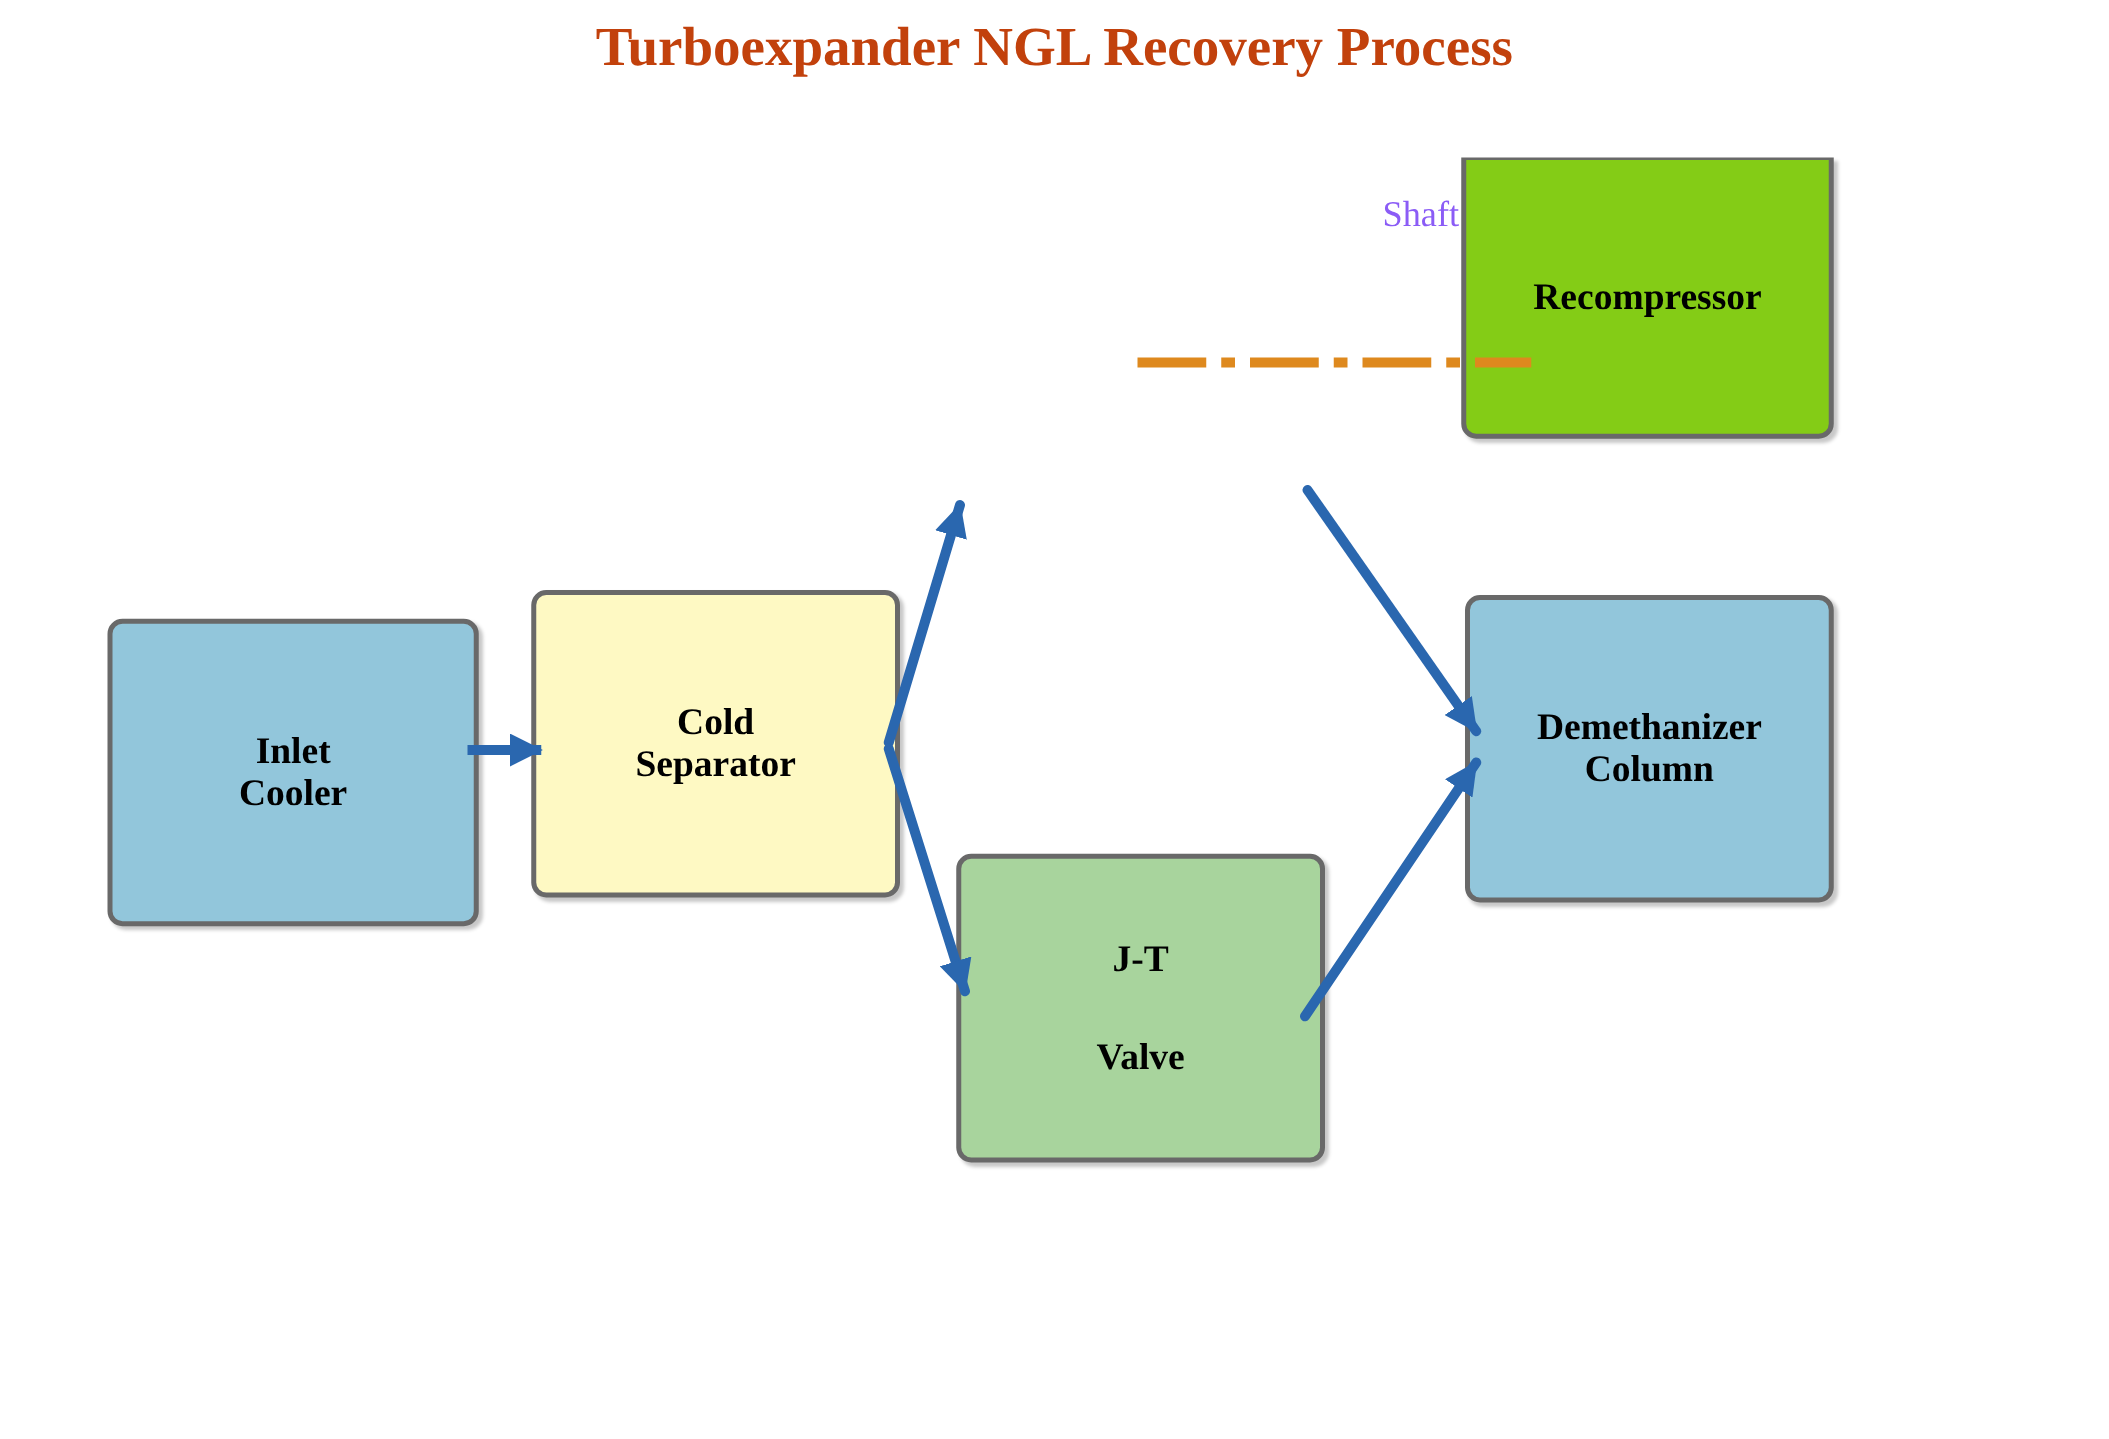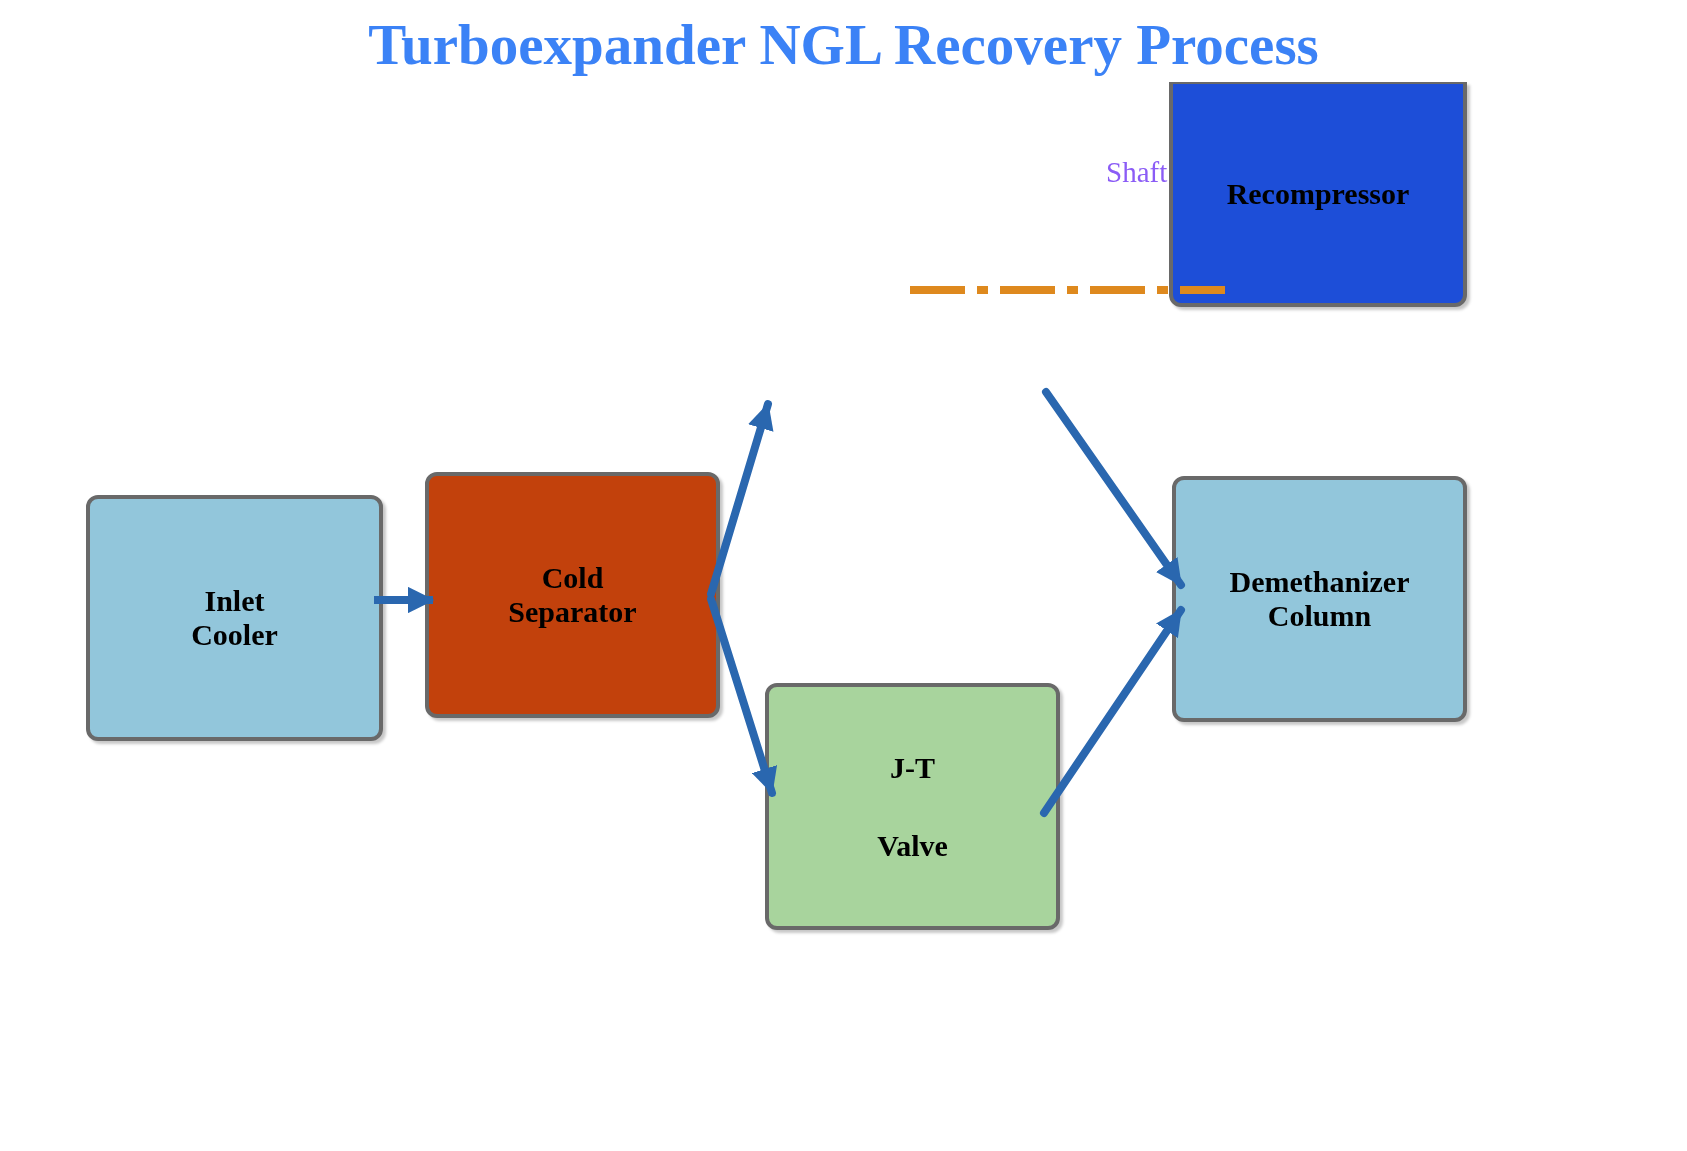--- a/index.html
+++ b/index.html
@@ -15,23 +15,23 @@
     overflow: hidden;
     font-family: "Liberation Serif", "DejaVu Serif", serif;
   }
   .title {
     position: absolute;
     left: 0;
     right: 0;
     top: 12px;
     margin: 0;
     text-align: center;
-    font-size: 57px;
+    font-size: 44px;
     font-weight: bold;
-    color: #3b82f6;
+    color: #c2410c;
     letter-spacing: 0px;
     z-index: 1;
   }
   .shaft-label {
     position: absolute;
     left: 1106px;
     top: 156px;
     font-size: 29px;
     font-weight: normal;
     z-index: 1;
@@ -80,37 +80,37 @@
 
   <h1 class="title">Turboexpander NGL Recovery Process</h1>
 
   <div class="shaft-label" style="color: #8b5cf6;">Shaft</div>
 
   <div class="node node-inlet-cooler" style="background-color: rgb(146, 198, 219); border-color: rgb(105, 105, 105);">
     <span>Inlet</span>
     <span>Cooler</span>
   </div>
 
-  <div class="node node-cold-separator" style="background-color: #c2410c; border-color: rgb(105, 105, 105);">
+  <div class="node node-cold-separator" style="background-color: #fef9c3; border-color: rgb(105, 105, 105);">
     <span>Cold</span>
     <span>Separator</span>
   </div>
 
 
   <div class="node node-jt-valve" style="background-color: rgb(168, 212, 157); border-color: rgb(105, 105, 105);">
     <span>J-T</span>
     <span>Valve</span>
   </div>
 
   <div class="node node-demethanizer" style="background-color: rgb(146, 198, 219); border-color: rgb(105, 105, 105);">
     <span>Demethanizer</span>
     <span>Column</span>
   </div>
 
-  <div class="node node-recompressor" style="background-color: #1d4ed8; border-color: rgb(105, 105, 105);">
+  <div class="node node-recompressor" style="background-color: #84cc16; border-color: rgb(105, 105, 105); margin-top: 44px;">
     <span>Recompressor</span>
   </div>
 
   <svg class="overlay" viewBox="0 0 1687 1151" xmlns="http://www.w3.org/2000/svg">
     <defs>
       <marker id="arrowhead" viewBox="0 0 10 10" refX="9.5" refY="5" markerWidth="3.3" markerHeight="3.3" orient="auto" markerUnits="strokeWidth">
         <path d="M0,0 L10,5 L0,10 z" style="fill: rgb(42, 103, 175);"></path>
       </marker>
     </defs>
 

